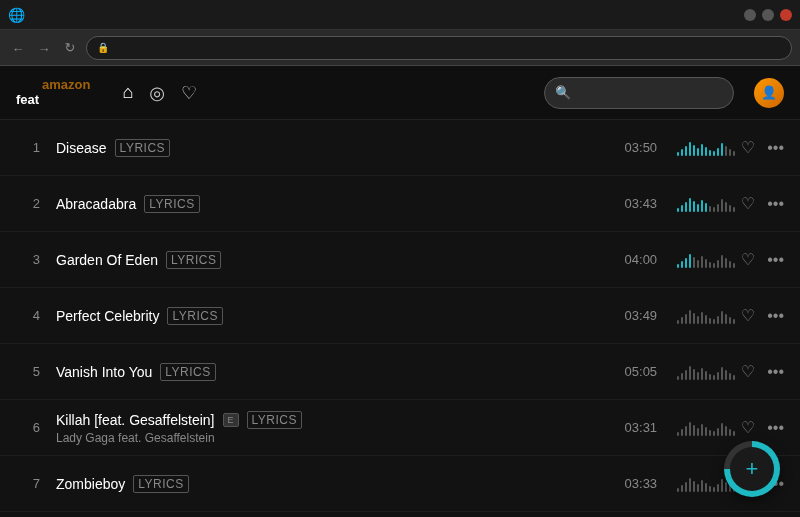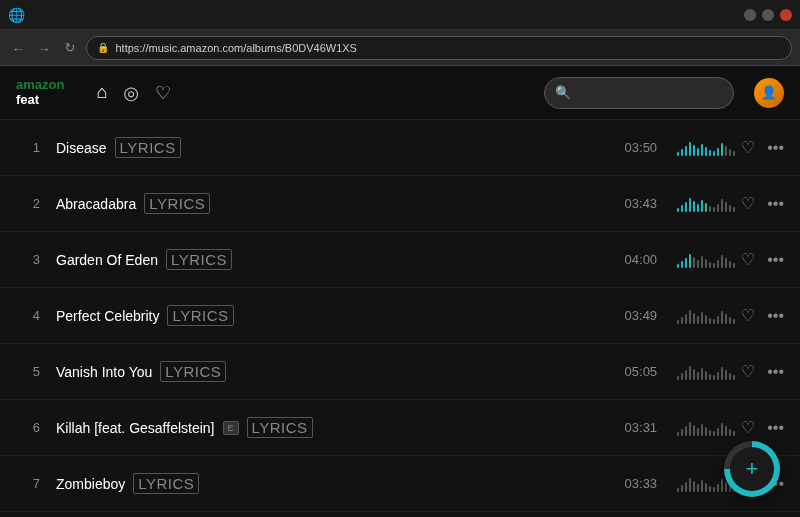--- a/index.html
+++ b/index.html
@@ -96,21 +96,21 @@
       display: flex;
       align-items: center;
       gap: 4px;
     }
     .logo-text {
       font-size: 13px;
       font-weight: bold;
       color: #fff;
       line-height: 1.1;
     }
-    .logo-text span { color: #15803d; }
+    .logo-text span { color: #a16207; margin-left: 26px; }
     .nav-icons {
       display: flex;
       align-items: center;
       gap: 16px;
       margin-left: 12px;
     }
     .nav-icon {
       color: #ccc;
       font-size: 18px;
       cursor: pointer;
@@ -190,21 +190,21 @@
       min-width: 0;
     }
     .track-title {
       font-size: 14px;
       color: #fff;
       display: flex;
       align-items: center;
       gap: 8px;
     }
     .lyrics-badge {
-      font-size: 15px;
+      font-size: 12px;
       color: #888;
       border: 1px solid #555;
       border-radius: 2px;
       padding: 1px 4px;
       letter-spacing: 0.5px;
       text-align: center;
     }
     .explicit-badge {
       font-size: 9px;
       color: #888;
@@ -299,21 +299,20 @@
     <div class="window-btn" style="background:#c0392b;">✕</div>
   </div>
 </div>
 
 <div class="browser-bar">
   <div class="browser-btn">←</div>
   <div class="browser-btn">→</div>
   <div class="browser-btn">↻</div>
   <div class="address-bar">
     <span class="lock-icon">🔒</span>
-    <span class="address-text">https://music.amazon.com/albums/B0DV46W1XS</span>
   </div>
 </div>
 
 <div class="nav-bar">
   <div class="amazon-music-logo">
     <div>
       <div class="logo-text">
         <span>amazon</span>
       </div>
       <div class="logo-text">feat</div>
@@ -507,20 +506,21 @@
     </div>
   </div>
     <div class="track-row">
     <div class="track-num">6</div>
     <div class="track-info">
       <div class="track-title">
         Killah [feat. Gesaffelstein]
         <span class="explicit-badge">E</span>
         <span class="lyrics-badge">LYRICS</span>
       </div>
+      <div class="track-artist">Lady Gaga feat. Gesaffelstein</div>
     </div>
     <div class="track-duration">03:31</div>
     <div class="track-waveform">
       <div class="waveform-bars">
           <span style="height:4px;" class=""></span>
           <span style="height:7px;" class=""></span>
           <span style="height:10px;" class=""></span>
           <span style="height:14px;" class=""></span>
           <span style="height:11px;" class=""></span>
           <span style="height:8px;" class=""></span>

